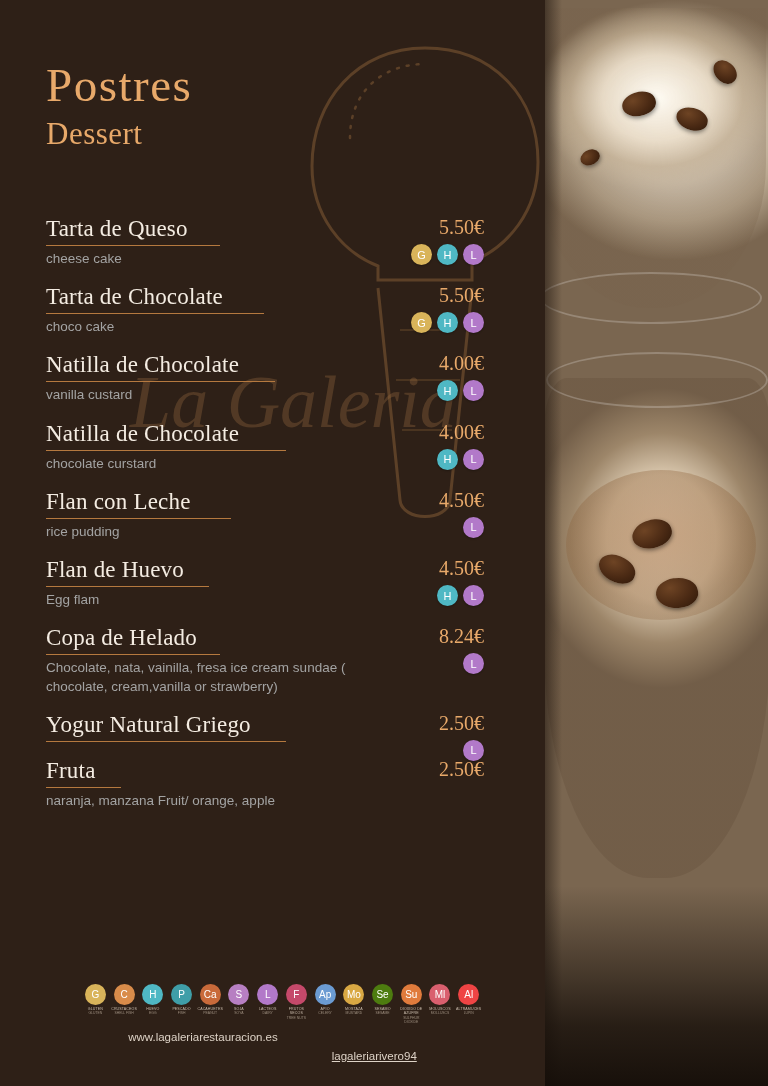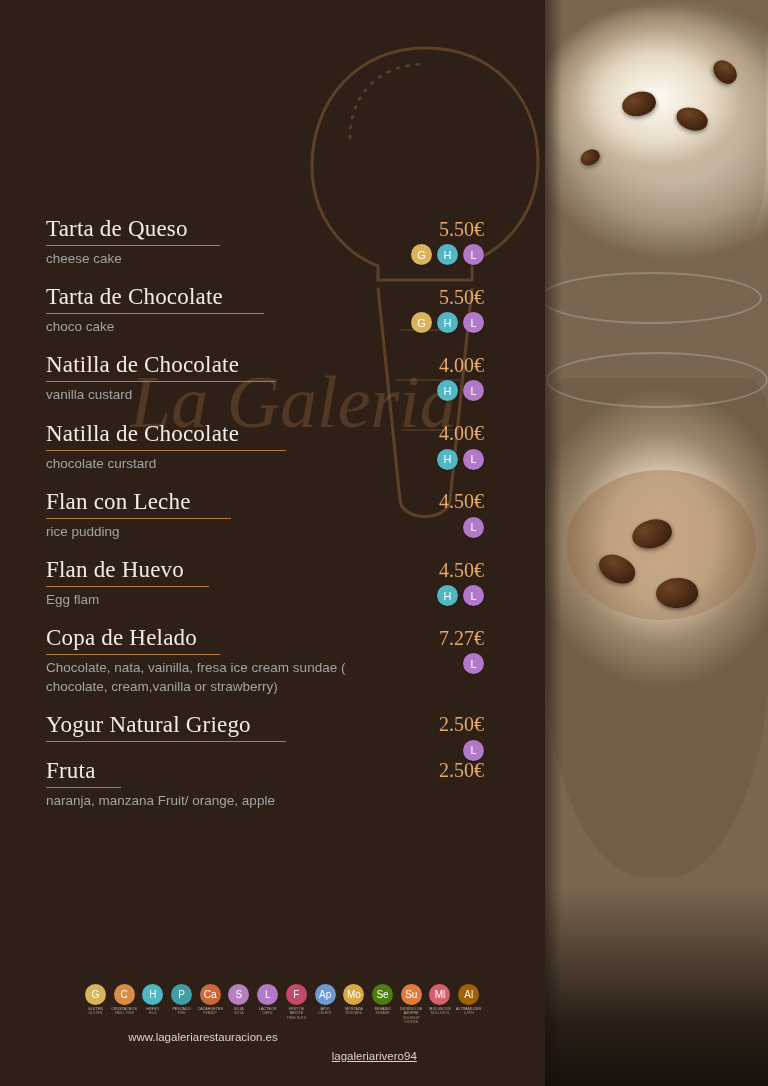--- a/index.html
+++ b/index.html
@@ -105,21 +105,21 @@
     font-size: 31px;
     color: #e8a96a;
     letter-spacing: 0.5px;
     margin-top: 9px;
     line-height: 1;
   }
   .items { position: absolute; left: 46px; top: 216px; width: 438px; }
   .item { position: relative; margin-bottom: 16px; }
   .item-head {
     display: flex;
-    align-items: center;
+    align-items: flex-start;
     justify-content: space-between;
   }
   .item-name {
     font-family: "Liberation Serif", serif;
     font-size: 23px;
     color: #f4ece2;
     white-space: nowrap;
     letter-spacing: 0.2px;
   }
   .dots { flex: 1; }
@@ -228,20 +228,24 @@
   <div class="content">
 
     <svg class="watermark" viewBox="0 0 330 520">
       <path d="M175 18 C108 18 62 70 62 136 C62 186 92 222 128 236 L128 250 L222 250 L222 232 C258 216 288 182 288 132 C288 66 242 18 175 18 Z" fill="none" stroke="#8a6038" stroke-width="3"></path>
       <path d="M128 258 L150 470 C152 492 198 492 200 470 L222 258" fill="none" stroke="#8a6038" stroke-width="3"></path>
       <path d="M100 108 C100 60 134 34 175 34" fill="none" stroke="#8a6038" stroke-width="2.5" stroke-dasharray="2 8" stroke-linecap="round"></path>
       <path d="M150 300 L205 300 M146 350 L210 350 M152 400 L202 400" stroke="#7a5530" stroke-width="1.6"></path>
     </svg>
     <div class="wm-text">La Galeria</div>
 
+    <div class="title-block">
+      <div class="title-es">Postres</div>
+      <div class="title-en">Dessert</div>
+    </div>
 
     <div class="items" id="items">
         <div class="item">
           <div class="item-head">
             <div class="item-name">Tarta de Queso</div>
             <div class="dots"></div>
             <div class="item-price">5.50€</div>
           </div>
           <div class="rule" style="width: 174px;"></div>
           <div class="item-desc">cheese cake</div>
@@ -313,21 +317,21 @@
           <div class="item-desc">Egg flam</div>
           <div class="badges" style="top: 28px;">
             <div class="badge" style="background: rgb(79, 184, 196);">H</div>
             <div class="badge" style="background: rgb(178, 121, 201);">L</div>
           </div>
         </div>
         <div class="item">
           <div class="item-head">
             <div class="item-name">Copa de Helado</div>
             <div class="dots"></div>
-            <div class="item-price">7.27€</div>
+            <div class="item-price">8.24€</div>
           </div>
           <div class="rule" style="width: 174px;"></div>
           <div class="item-desc">Chocolate, nata, vainilla, fresa
 ice cream sundae ( chocolate, cream,vanilla or strawberry)</div>
           <div class="badges" style="top: 28px;">
             <div class="badge" style="background: rgb(178, 121, 201);">L</div>
           </div>
         </div>
         <div class="item">
           <div class="item-head">
@@ -412,21 +416,21 @@
           <div class="dot" style="background: rgb(224, 123, 60);">Su</div>
           <div class="lbl-es">DIOXIDO DE AZUFRE</div>
           <div class="lbl-en">SULPHUR DIOXIDE</div>
         </div>
         <div class="allergen">
           <div class="dot" style="background: rgb(217, 95, 110);">Ml</div>
           <div class="lbl-es">MOLUSCOS</div>
           <div class="lbl-en">MOLLUSCS</div>
         </div>
         <div class="allergen">
-          <div class="dot" style="background: #a16207;">Al</div>
+          <div class="dot" style="background: #ef4444;">Al</div>
           <div class="lbl-es">ALTRAMUCES</div>
           <div class="lbl-en">LUPIN</div>
         </div>
       </div>
 
     <div class="footer">
       <a href="#" class="site">www.lagaleriarestauracion.es</a>
       <a href="#" class="ig">lagaleriarivero94</a>
     </div>
 

